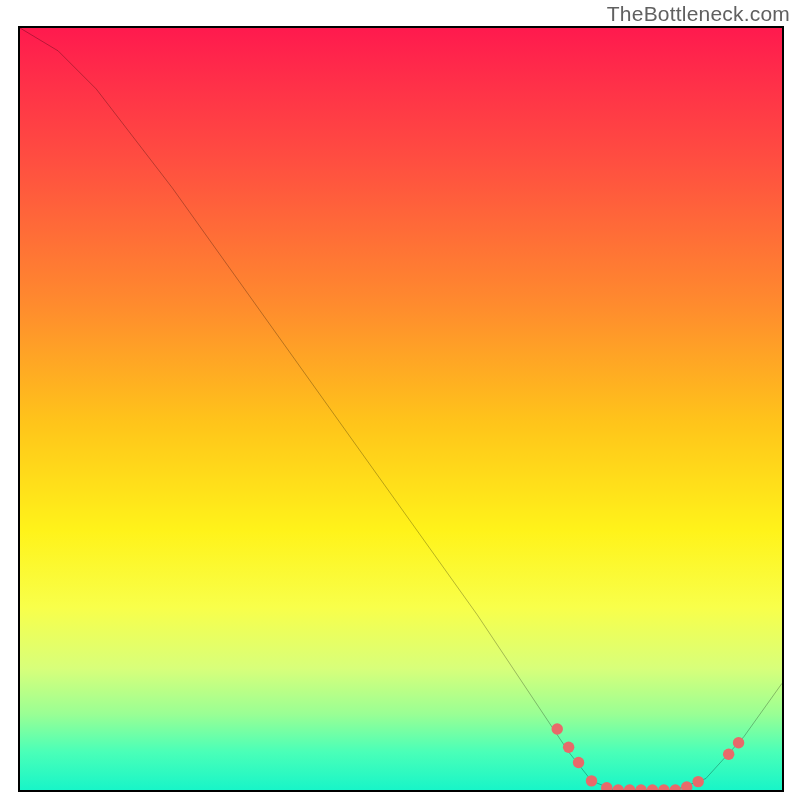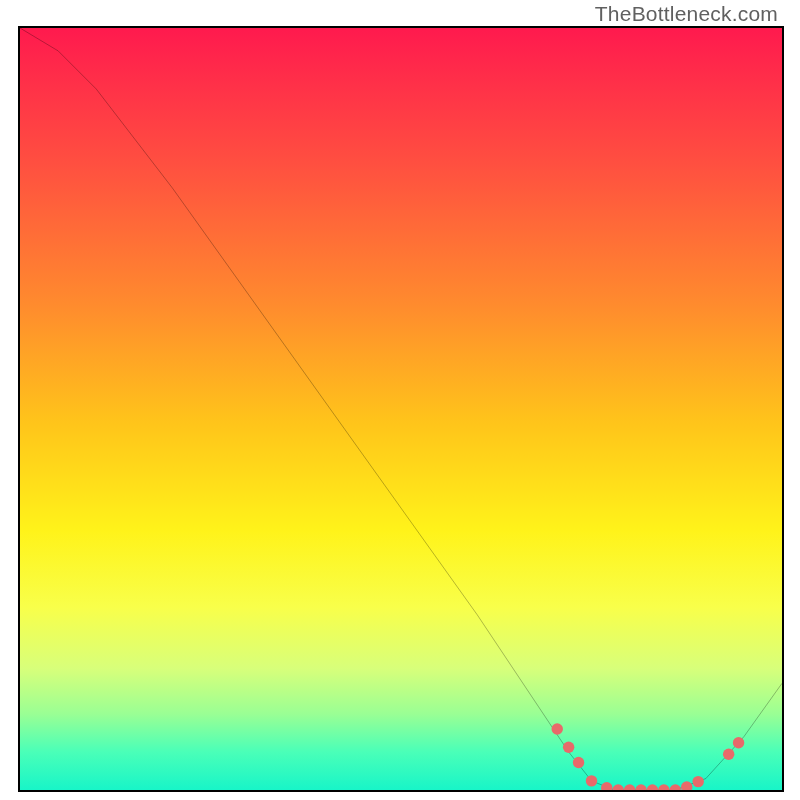--- a/index.html
+++ b/index.html
@@ -13,21 +13,21 @@
   }
   .wrap {
     position: relative;
     width: 800px;
     height: 800px;
     box-sizing: border-box;
   }
   .watermark {
     position: absolute;
     top: 2px;
-    right: 22px;
+    right: 10px;
     font-size: 21px;
     color: #606060;
     letter-spacing: 0.2px;
     font-weight: 400;
   }
   .plot-frame {
     position: absolute;
     left: 18px;
     top: 26px;
     width: 766px;

